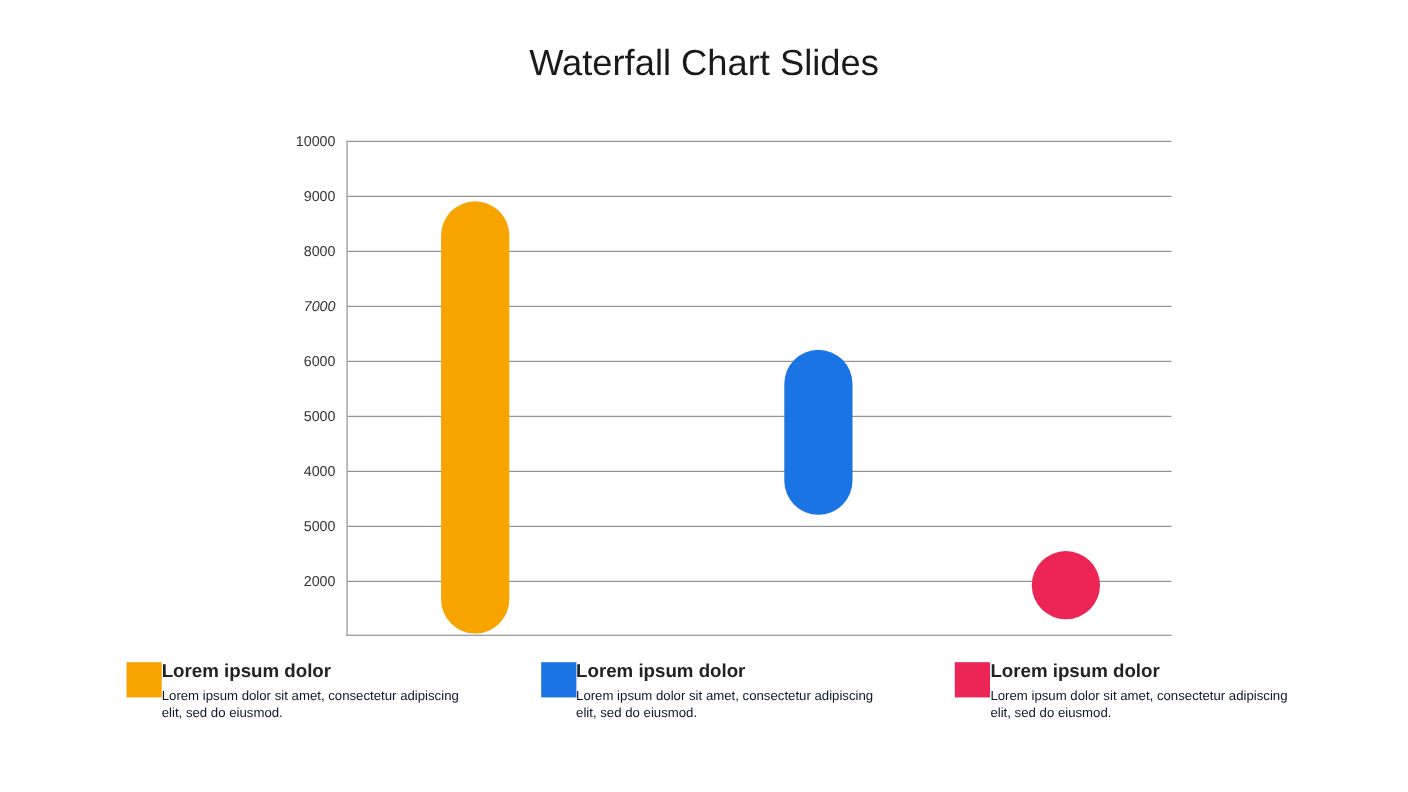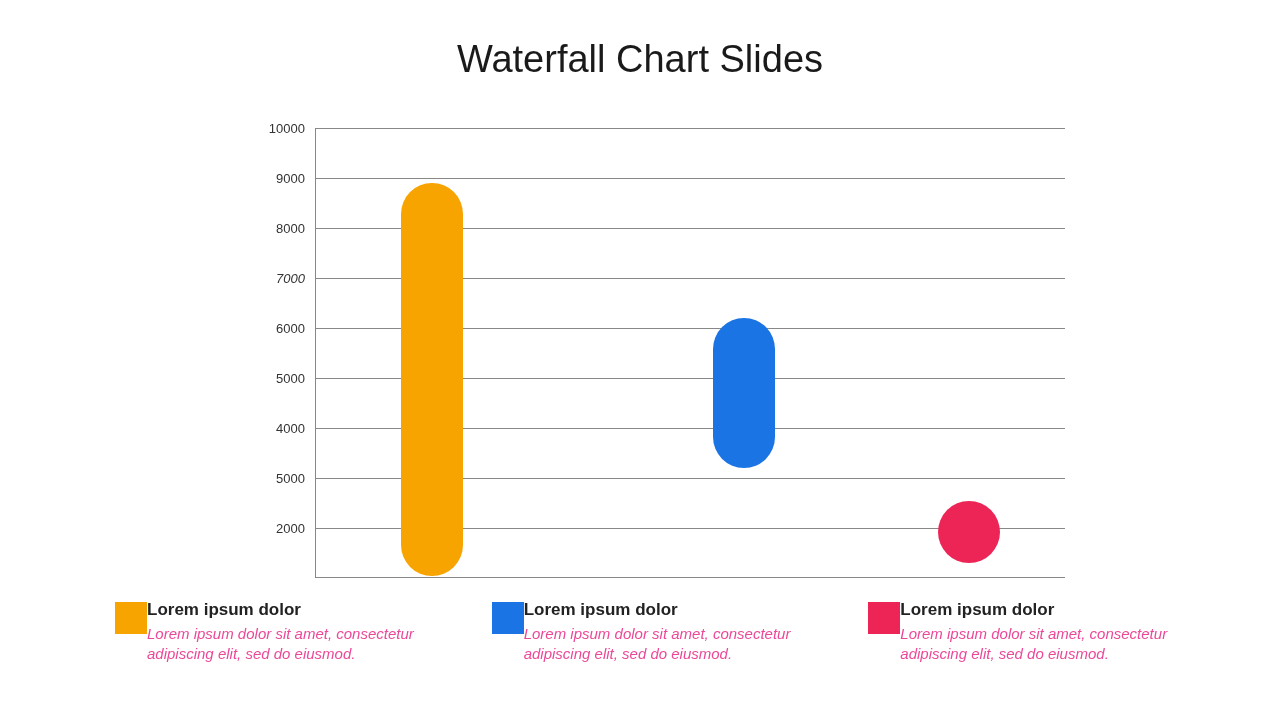--- a/index.html
+++ b/index.html
@@ -11,21 +11,21 @@
     color: #222;
     position: relative;
     overflow: hidden;
   }
   .title {
     position: absolute;
     top: 38px;
     left: 0;
     width: 100%;
     text-align: center;
-    font-size: 38px;
+    font-size: 33px;
     font-weight: 400;
     color: #1a1a1a;
   }
   .chart-area {
     position: absolute;
     left: 315px;
     top: 128px;
     width: 750px;
     height: 450px;
     border-left: 1px solid #888;
@@ -78,24 +78,23 @@
     flex: 0 0 32px;
     margin-top: 2px;
   }
   .legend-text h3 {
     font-size: 17px;
     font-weight: 700;
     color: #222;
     margin-bottom: 4px;
   }
   .legend-text p {
-    font-size: 15px;
-    color: #ec4899;
+    font-size: 12px;
+    color: #0f172a;
     line-height: 1.35;
-    font-style: italic;
   }
 </style>
 </head>
 <body>
 
 <div class="title">Waterfall Chart Slides</div>
 
 <div class="chart-area" id="chart-area">
     <div class="gridline" style="top: 400px;"></div>
     <div class="gridline" style="top: 350px;"></div>

